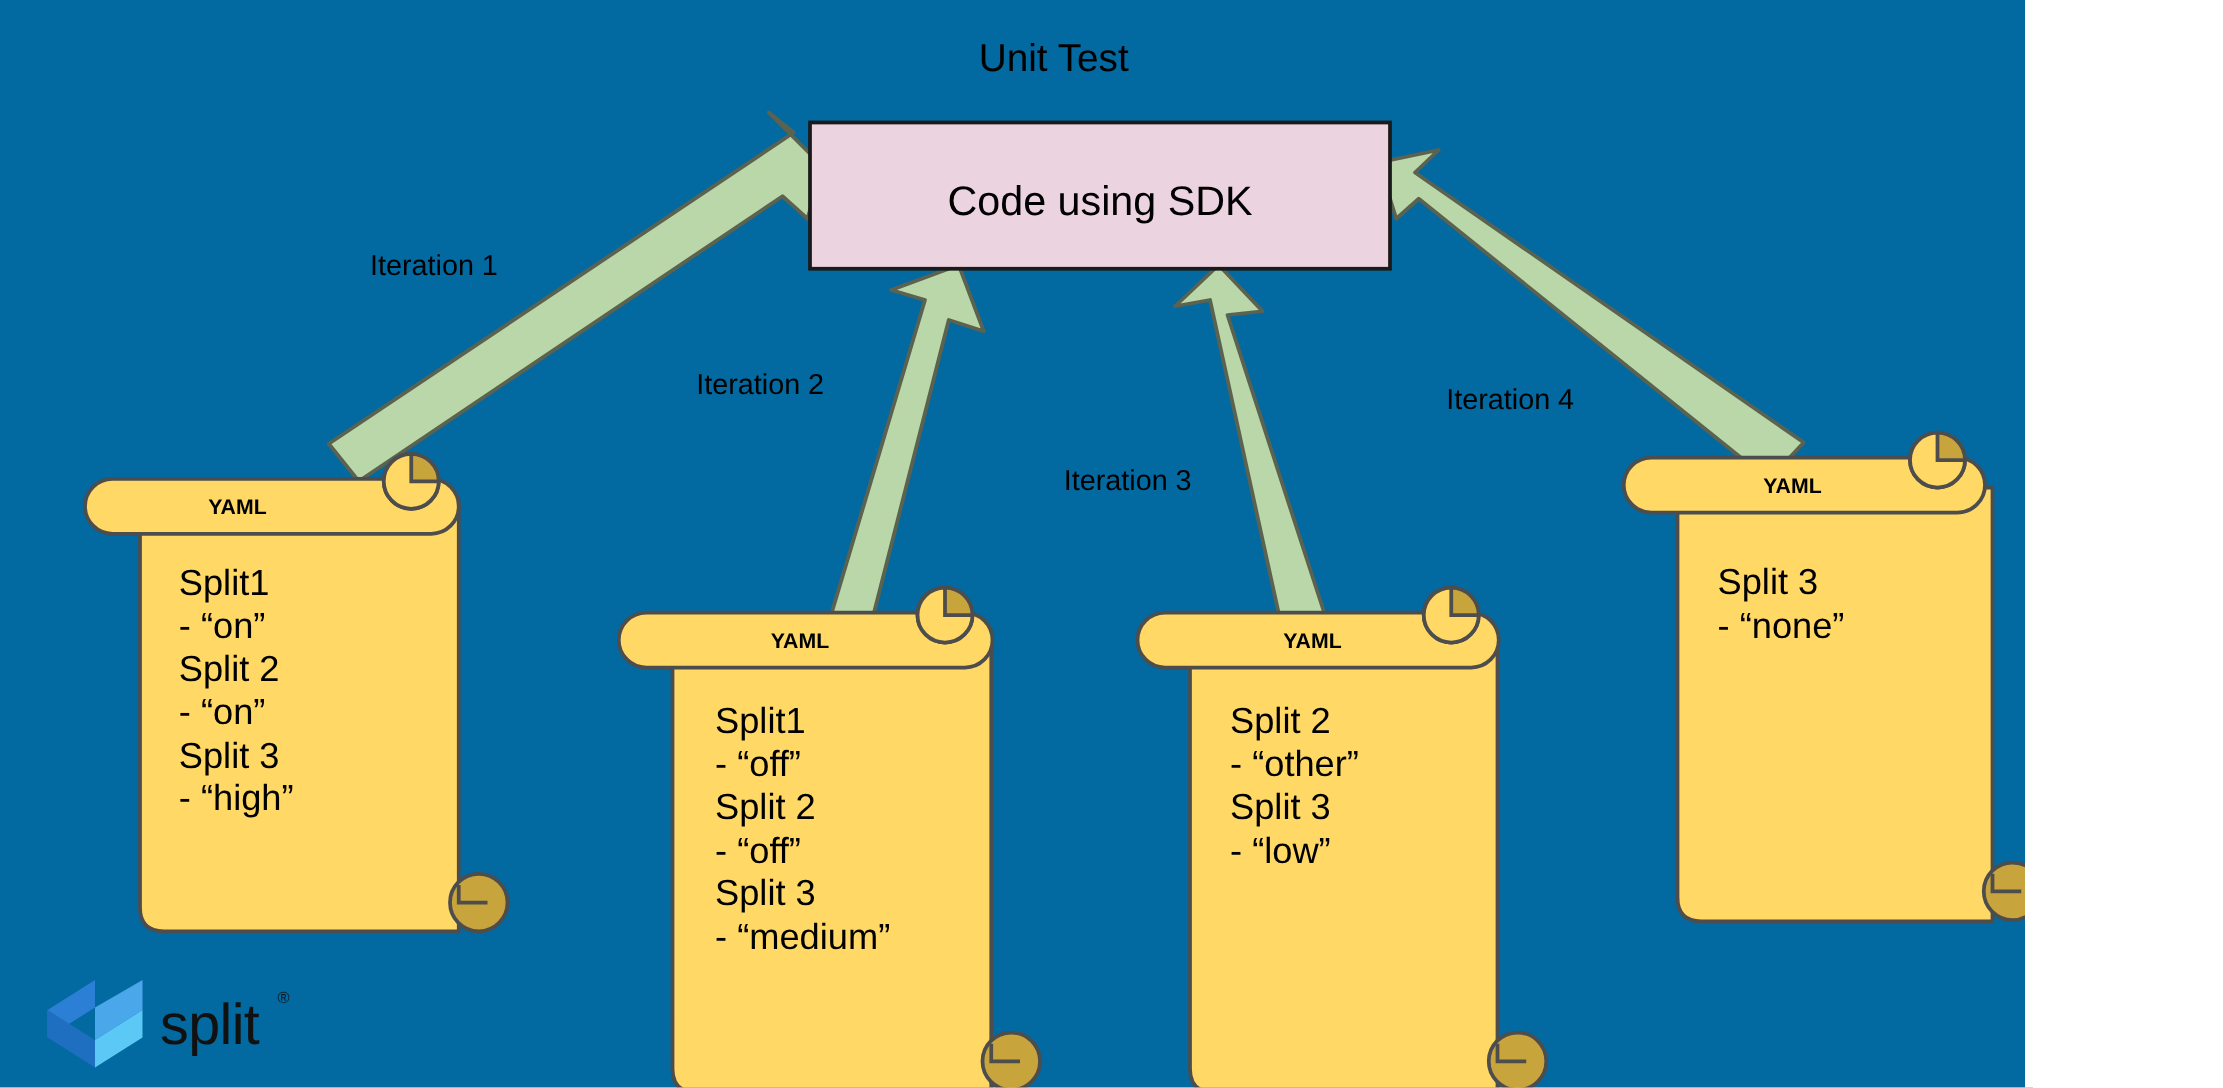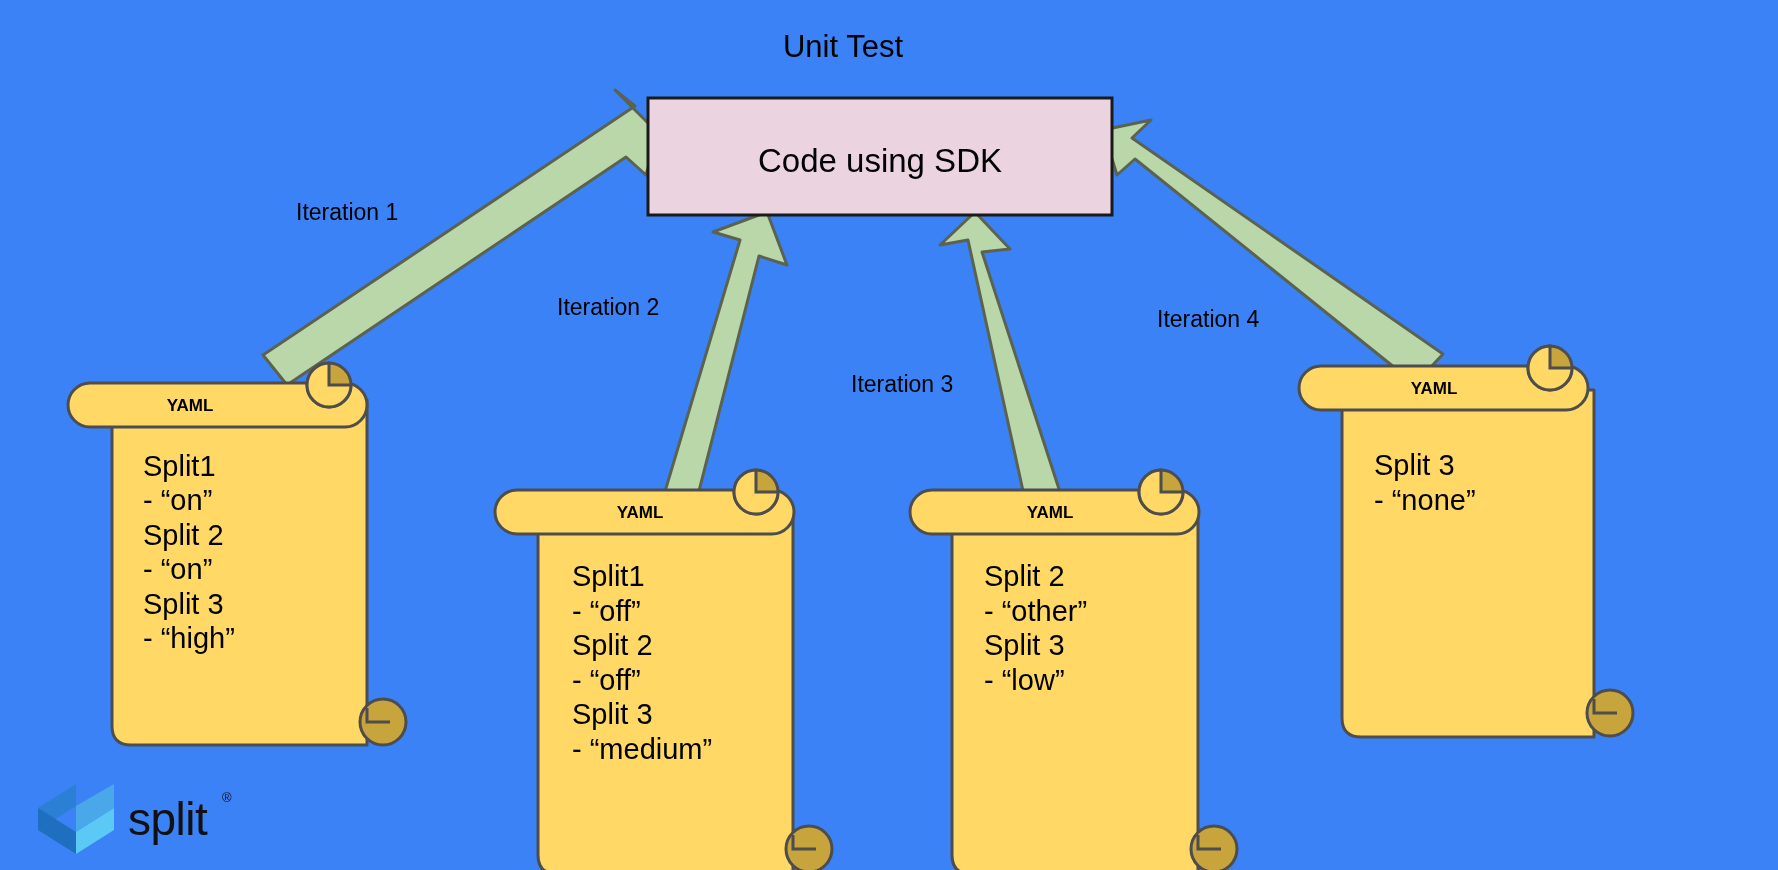--- a/index.html
+++ b/index.html
@@ -7,23 +7,23 @@
     margin: 0;
     padding: 0;
     background: #ffffff;
   }
   body {
     font-family: "Liberation Sans", sans-serif;
     color: #000000;
   }
   #canvas {
     position: relative;
-    width: 1778px;
+    width: 1620px;
     height: 870px;
-    background: #3b82f6;
+    background: #0369a1;
     overflow: hidden;
   }
   #diagram-svg {
     position: absolute;
     left: 0;
     top: 0;
     width: 1778px;
     height: 870px;
   }
   .svg-text {

